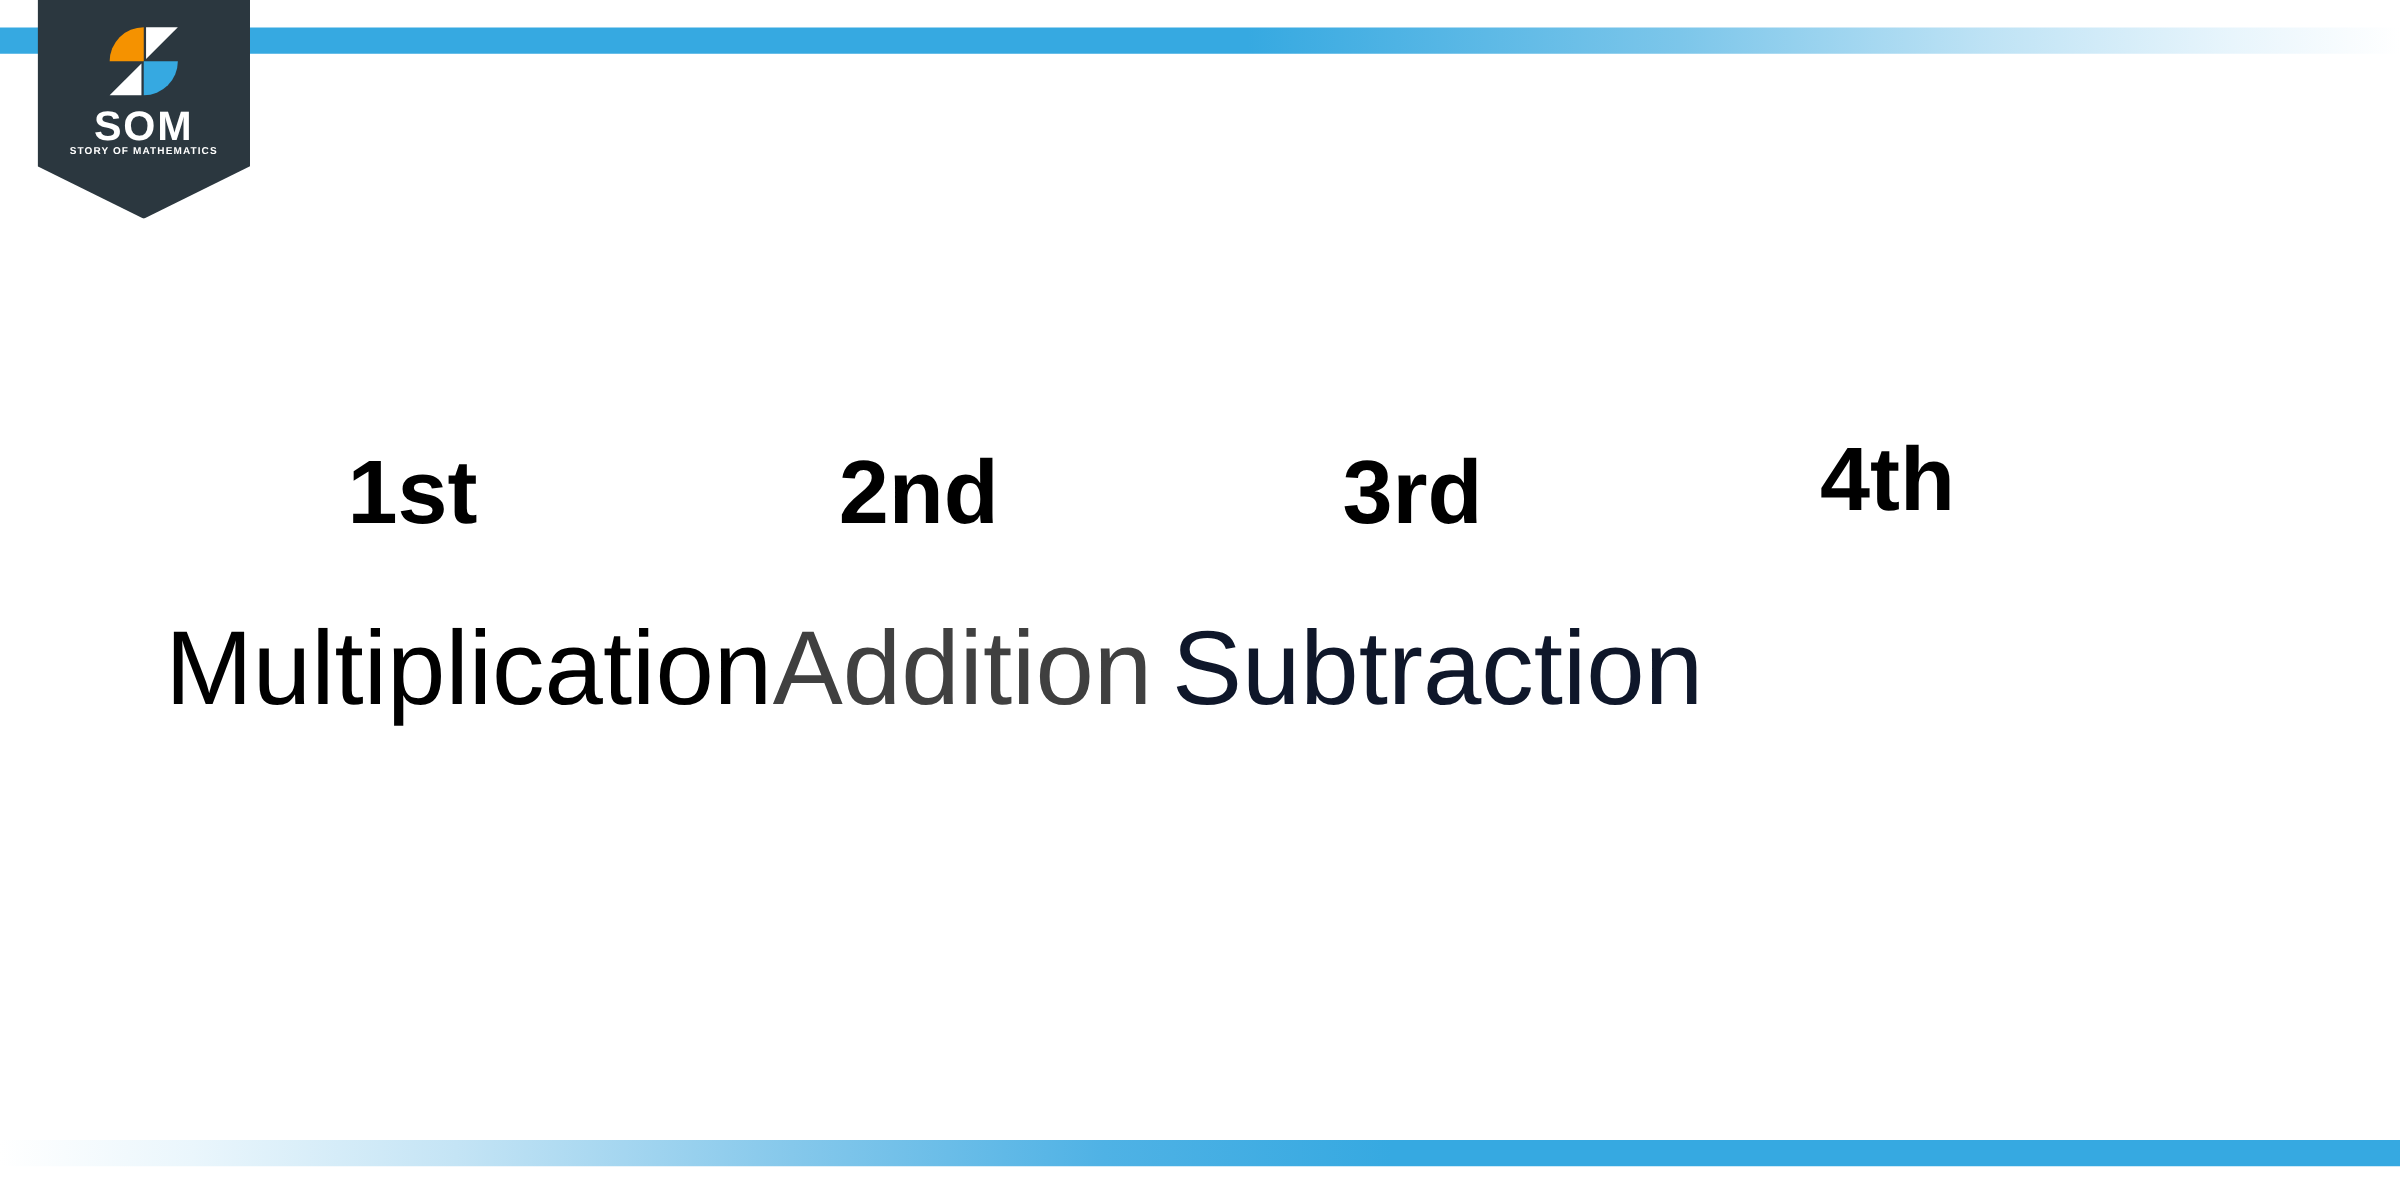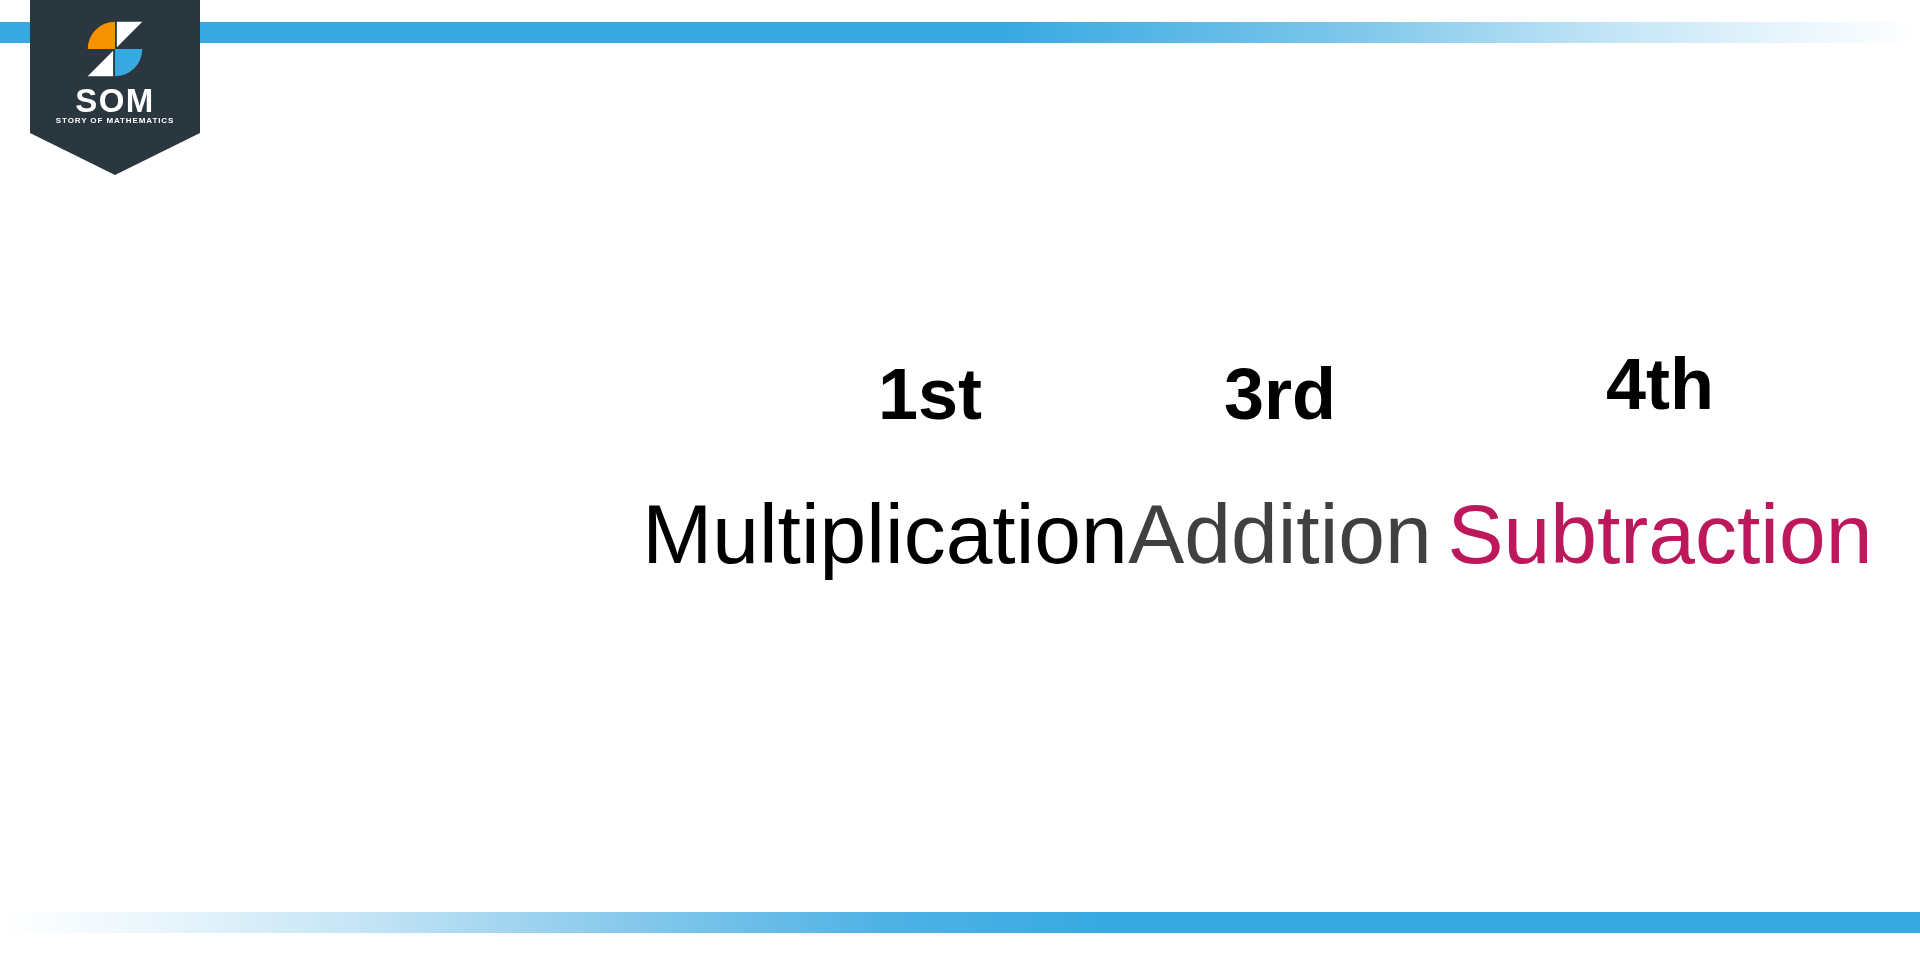--- a/index.html
+++ b/index.html
@@ -79,21 +79,20 @@
   
   .content {
     position: absolute;
     left: 150px;
     top: 330px;
     width: 1720px;
   }
   .row {
     display: flex;
     align-items: flex-end;
-    justify-content: flex-end;
   }
   .cell {
     display: flex;
     justify-content: center;
     align-items: flex-end;
   }
   .col-0 { width: 360px; }
   .col-1 { width: 450px; }
   .col-2 { width: 340px; margin-top: 44px; }
   .col-3 { width: 420px; }
@@ -132,33 +131,36 @@
   <div class="logo-word">SOM</div>
   <div class="logo-tagline">STORY OF MATHEMATICS</div>
 </div>
 
 <div class="content">
 
   <div class="row row-ordinals">
     <div class="cell col-0">
       <span class="ordinal">1st</span>
     </div>
+    <div class="cell col-1">
+      <span class="ordinal">2nd</span>
+    </div>
     <div class="cell col-2">
       <span class="ordinal">3rd</span>
     </div>
     <div class="cell col-3">
       <span class="ordinal raised">4th</span>
     </div>
   </div>
 
   <div class="row row-words">
     <div class="cell col-1">
       <span class="word" style="color: #000000;">Multiplication</span>
     </div>
     <div class="cell col-2">
       <span class="word" style="color: #404040;">Addition</span>
     </div>
     <div class="cell col-3">
-      <span class="word" style="color: #be185d;">Subtraction</span>
+      <span class="word" style="color: #0f172a;">Subtraction</span>
     </div>
   </div>
 
 </div>
 
 </body></html>

